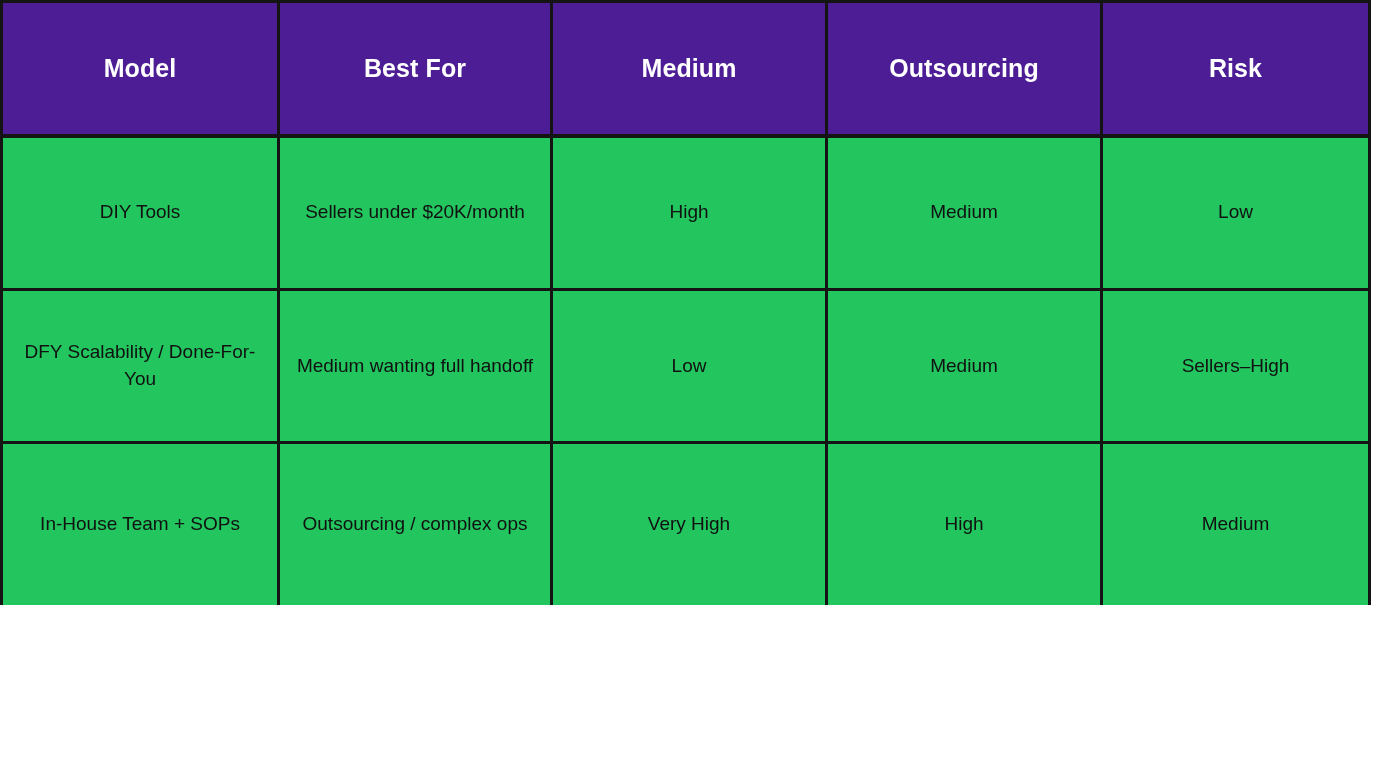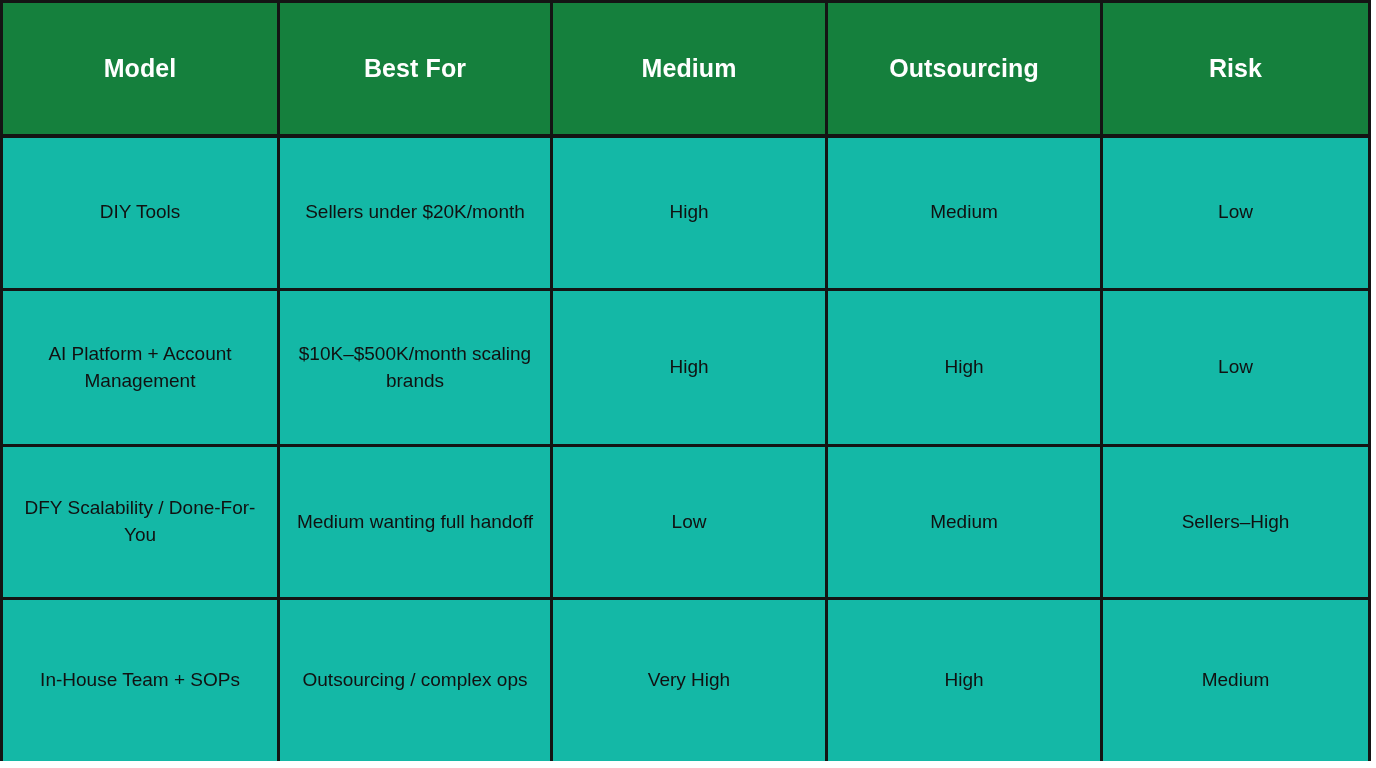--- a/index.html
+++ b/index.html
@@ -33,36 +33,36 @@
   }
 
   col.c-model      { width: 277px; }
   col.c-bestfor    { width: 273px; }
   col.c-control    { width: 275px; }
   col.c-scalability{ width: 275px; }
   col.c-risk       { width: 268px; }
 
   thead th {
     height: 134px;
-    background: #15803d;
+    background: #4c1d95;
     color: #ffffff;
     font-size: 25px;
     font-weight: bold;
     text-align: center;
     vertical-align: middle;
     padding: 0 12px;
     box-sizing: border-box;
     border-right: 3px solid #141414;
     border-bottom: 4px solid #141414;
     letter-spacing: 0.1px;
   }
   thead th:last-child { border-right: none; }
 
   tbody td {
-    background: #14b8a6;
+    background: #22c55e;
     color: #111111;
     font-size: 19px;
     font-weight: normal;
     text-align: center;
     vertical-align: middle;
     padding: 6px 16px;
     box-sizing: border-box;
     border-right: 3px solid #141414;
     border-bottom: 3px solid #141414;
     line-height: 1.42;
@@ -110,37 +110,20 @@
         <td>
             <span class="cell-text">High</span>
           </td>
         <td>
             <span class="cell-text">Medium</span>
           </td>
         <td>
             <span class="cell-text">Low</span>
           </td>
       </tr>
-      <tr class="row-2">
-        <td>
-            <span class="cell-text">AI Platform + Account Management</span>
-          </td>
-        <td>
-            <span class="cell-text">$10K–$500K/month scaling brands</span>
-          </td>
-        <td>
-            <span class="cell-text">High</span>
-          </td>
-        <td>
-            <span class="cell-text">High</span>
-          </td>
-        <td>
-            <span class="cell-text">Low</span>
-          </td>
-      </tr>
       <tr class="row-3">
         <td>
             <span class="cell-text">DFY Scalability / Done-For-You</span>
           </td>
         <td>
             <span class="cell-text">Medium wanting full handoff</span>
           </td>
         <td>
             <span class="cell-text">Low</span>
           </td>

